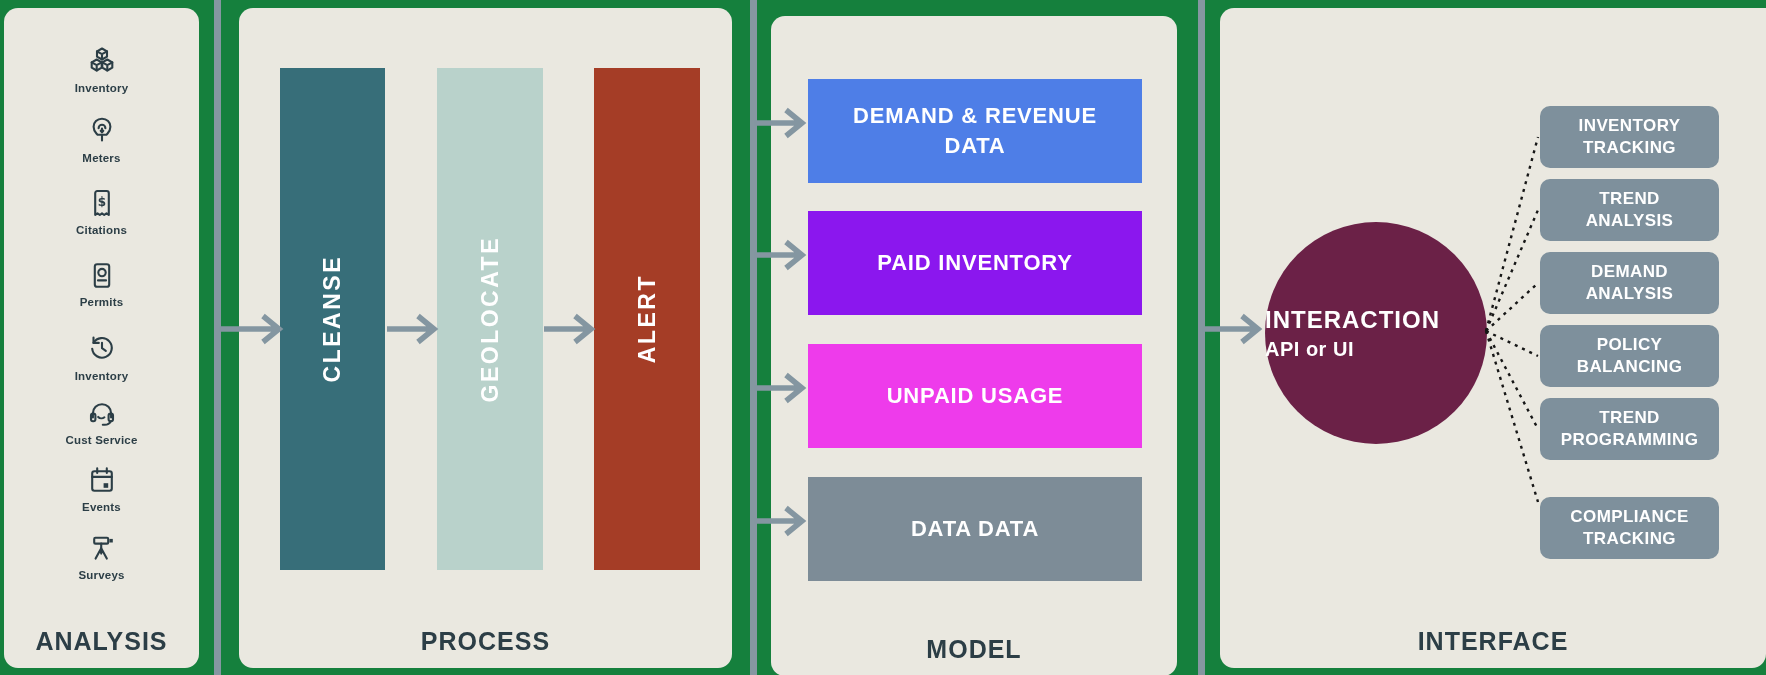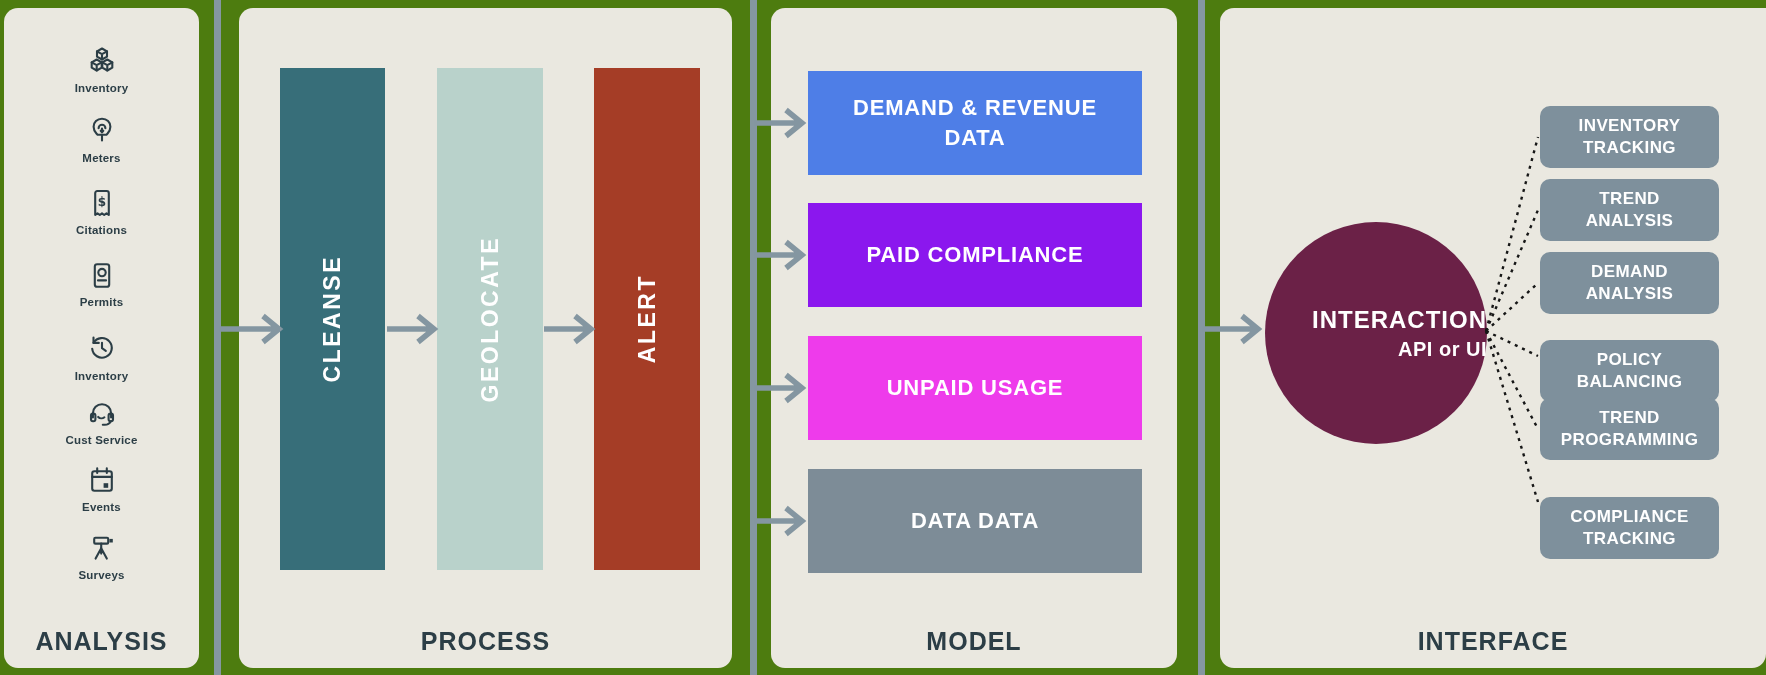--- a/index.html
+++ b/index.html
@@ -1,40 +1,40 @@
 <!DOCTYPE html>
 <html><head>
 <meta charset="utf-8">
 <style>
   html,body{margin:0;padding:0;background:#000;}
-  #stage{position:relative;width:1766px;height:675px;background:#4d7c0f;overflow:hidden;
+  #stage{position:relative;width:1766px;height:675px;background:#15803d;overflow:hidden;
          font-family:"Liberation Sans",sans-serif;}
   .panel{position:absolute;top:8px;height:660px;background:#EAE8E0;border-radius:14px;}
   #panel-aggregate{left:4px;width:195px;}
   #panel-process{left:239px;width:493px;}
-  #panel-model{left:771px;width:406px;}
+  #panel-model{left:771px;width:406px;margin-top:8px;}
   #panel-interface{left:1220px;width:546px;border-top-right-radius:0;border-bottom-right-radius:14px;}
   .panel-label{position:absolute;bottom:12px;left:0;width:100%;text-align:center;
     font-size:25px;font-weight:700;letter-spacing:1px;color:#2C3E46;}
   
   .src{position:absolute;left:0;width:100%;display:flex;flex-direction:column;align-items:center;}
   .src .ic{width:36px;height:36px;display:block;}
   .src .ic svg{width:36px;height:36px;display:block;}
   .src-label{margin-top:2px;font-size:11.5px;font-weight:700;letter-spacing:.2px;color:#2C3E46;}
   
   .vbar{position:absolute;top:60px;height:502px;display:flex;align-items:center;justify-content:center;}
   .vbar span{writing-mode:vertical-rl;transform:rotate(180deg);font-size:23px;font-weight:700;
     letter-spacing:2.5px;color:#fff;white-space:nowrap;}
   
   .model-box{position:absolute;left:37px;width:334px;height:104px;display:flex;align-items:center;
     justify-content:center;text-align:center;color:#fff;font-size:22px;font-weight:700;
     letter-spacing:.8px;line-height:1.35;white-space:pre-line;}
   
   .hub{position:absolute;left:45px;top:214px;width:222px;height:222px;border-radius:50%;
-    display:flex;flex-direction:column;align-items:flex-end;justify-content:center;color:#fff;}
+    display:flex;flex-direction:column;align-items:flex-start;justify-content:center;color:#fff;}
   .hub-title{font-size:24px;font-weight:700;letter-spacing:1px;}
   .hub-sub{font-size:20px;letter-spacing:.5px;margin-top:4px;font-weight:bold;}
   .cap-box{position:absolute;left:320px;width:179px;height:62px;border-radius:10px;
     display:flex;align-items:center;justify-content:center;text-align:center;color:#fff;
     font-size:17px;font-weight:700;letter-spacing:.4px;line-height:1.28;white-space:pre-line;}
   #overlay{position:absolute;left:0;top:0;width:1766px;height:675px;pointer-events:none;}
   .icon-stroke{fill:none;stroke:#2C3E46;stroke-width:2.1;stroke-linecap:round;stroke-linejoin:round;}
   .icon-fill{fill:#2C3E46;stroke:none;}
 </style>
 </head>
@@ -166,39 +166,39 @@
     </div>
     <div class="vbar" style="left:355px;width:106px;background:#A53D26">
       <span>ALERT</span>
     </div>
     <div class="panel-label" style="color: rgb(44, 62, 70);">PROCESS</div>
   </div>
 
   <div class="panel" id="panel-model" style="background-color: rgb(234, 232, 224);">
     <div class="model-box" style="top:63px;background:#4E7EE7">DEMAND &amp; REVENUE
 DATA</div>
-    <div class="model-box" style="top:195px;background:#8B17EE">PAID COMPLIANCE</div>
+    <div class="model-box" style="top:195px;background:#8B17EE">PAID INVENTORY</div>
     <div class="model-box" style="top:328px;background:#EE3BEB">UNPAID USAGE</div>
     <div class="model-box" style="top:461px;background:#7D8C97">DATA DATA</div>
     <div class="panel-label" style="color: rgb(44, 62, 70);">MODEL</div>
   </div>
 
   <div class="panel" id="panel-interface" style="background-color: rgb(234, 232, 224);">
     <div class="hub" style="background:#6B2147">
       <div class="hub-title">INTERACTION</div>
       <div class="hub-sub">API or UI</div>
     </div>
 
     <div class="cap-box" style="top:98px;background:#7E909C">INVENTORY
 TRACKING</div>
     <div class="cap-box" style="top:171px;background:#7E909C">TREND
 ANALYSIS</div>
     <div class="cap-box" style="top:244px;background:#7E909C">DEMAND
 ANALYSIS</div>
-    <div class="cap-box" style="top:332px;background:#7E909C">POLICY
+    <div class="cap-box" style="top:317px;background:#7E909C">POLICY
 BALANCING</div>
     <div class="cap-box" style="top:390px;background:#7E909C">TREND
 PROGRAMMING</div>
     <div class="cap-box" style="top:489px;background:#7E909C">COMPLIANCE
 TRACKING</div>
 
     <div class="panel-label" style="color: rgb(44, 62, 70);">INTERFACE</div>
   </div>
 
   <svg id="overlay" viewBox="0 0 1766 675">

